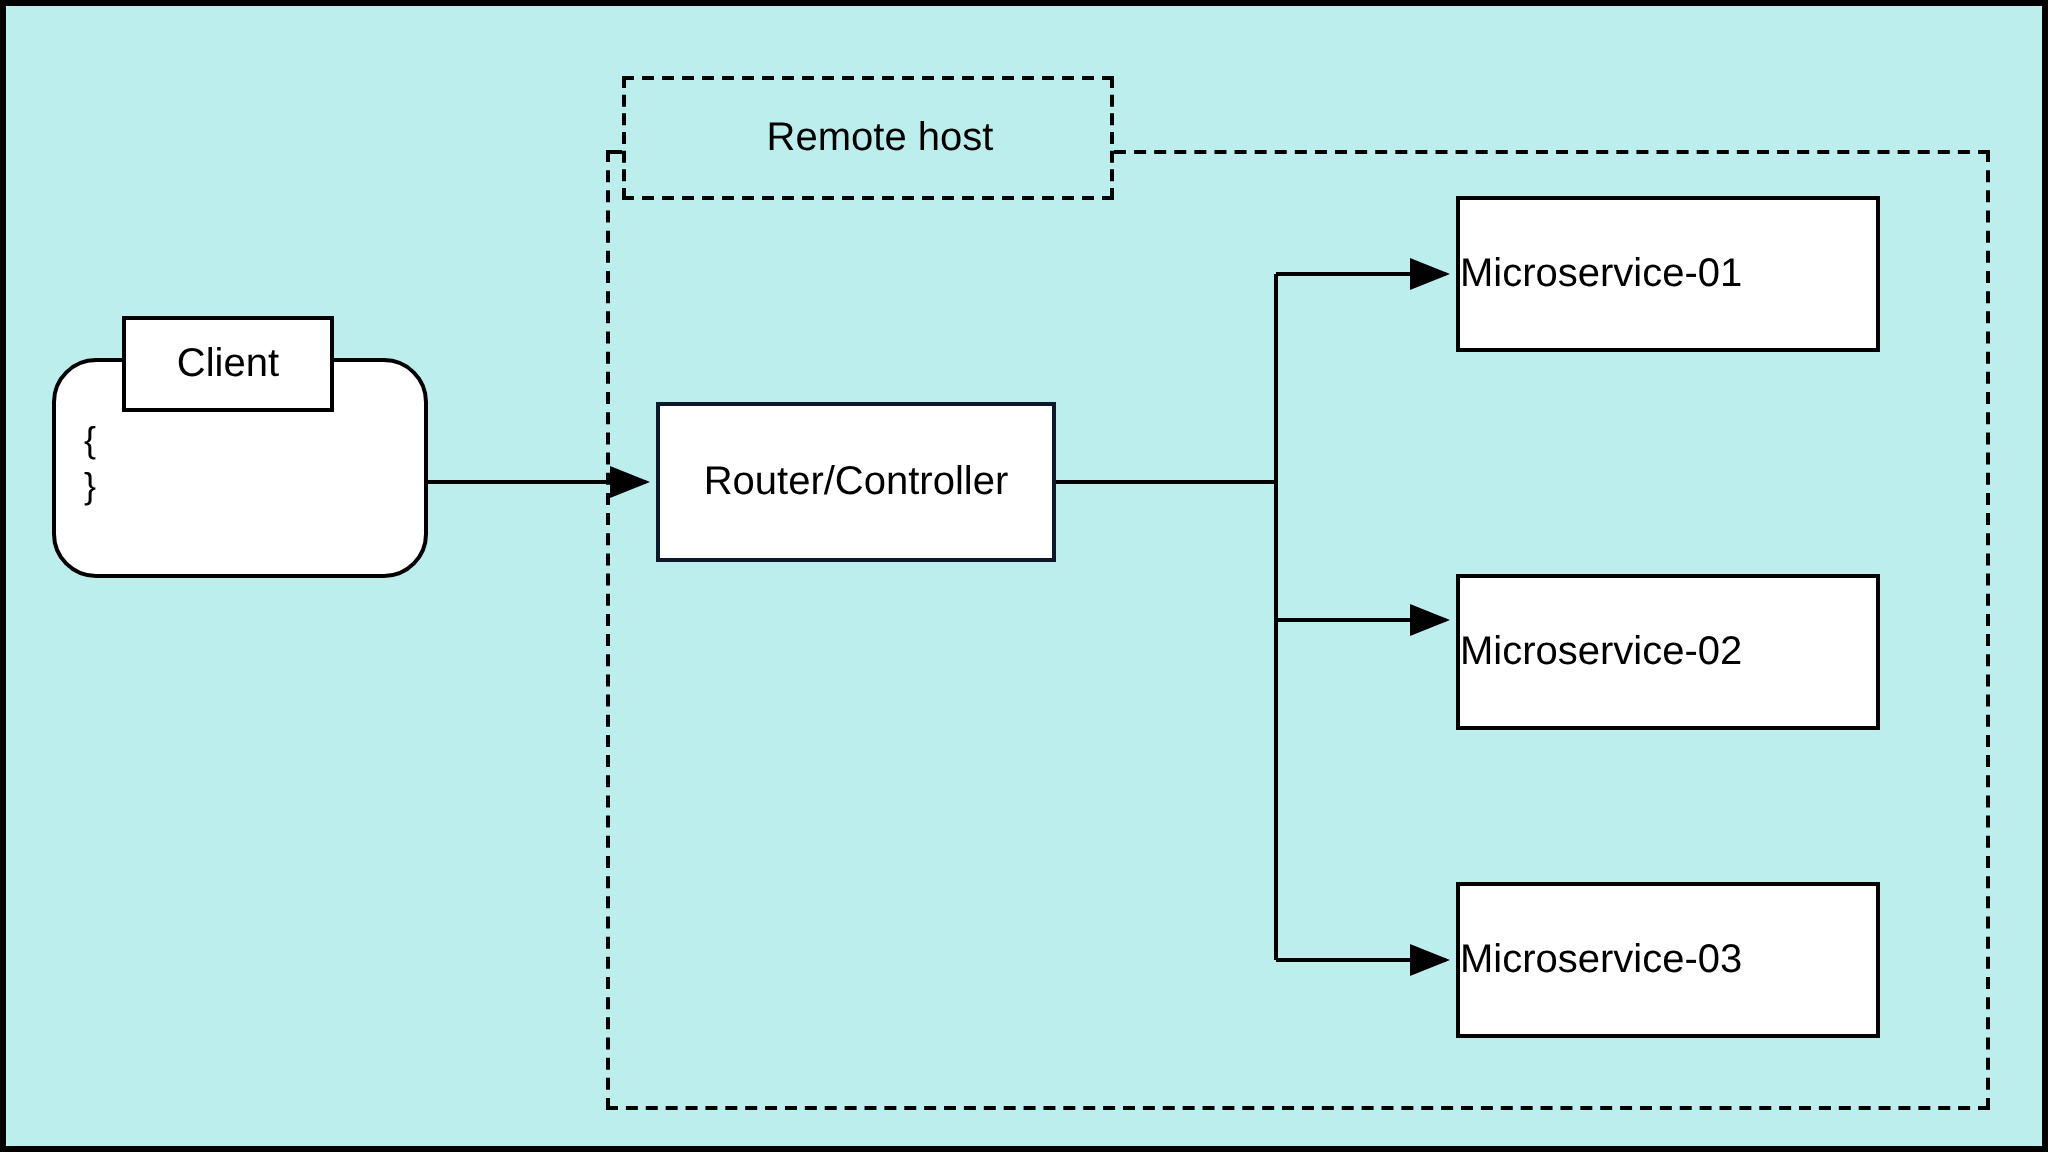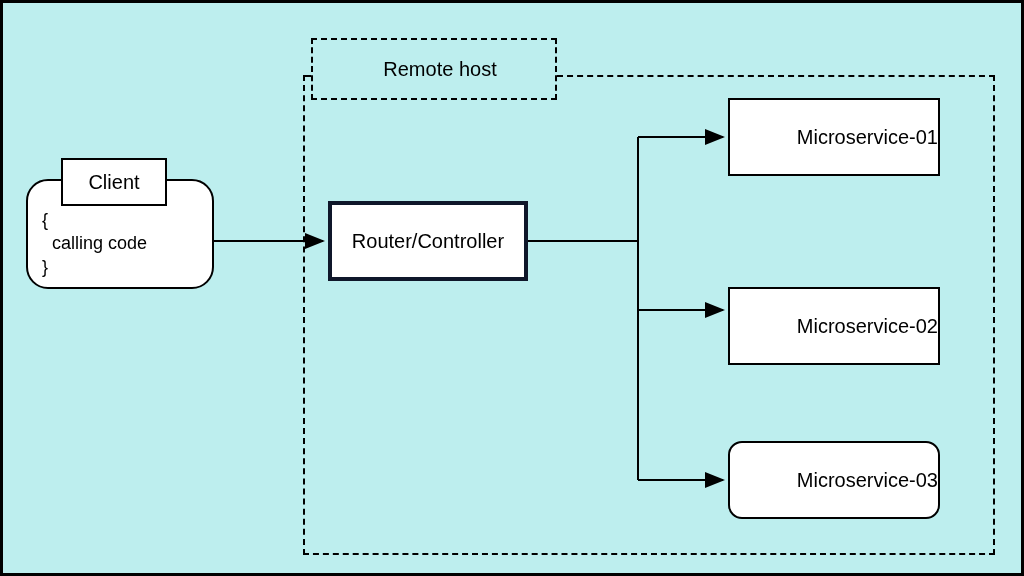--- a/index.html
+++ b/index.html
@@ -74,41 +74,41 @@
       font-size: 18px;
       line-height: 1.3;
     }
     .router-box {
       position: absolute;
       left: 325px;
       top: 198px;
       width: 200px;
       height: 80px;
       background: #fff;
-      border: 4px solid #0f172a;
+      border: 2px solid #0f172a;
       display: flex;
       align-items: center;
       justify-content: center;
       font-size: 20px;
     }
     .ms-box {
       position: absolute;
       left: 725px;
       width: 212px;
       height: 78px;
       background: #fff;
       border: 2px solid #000;
       display: flex;
       align-items: center;
-      justify-content: flex-end;
+      justify-content: flex-start;
       font-size: 20px;
     }
     .ms1 { top: 95px; }
     .ms2 { top: 284px; }
-    .ms3 { top: 438px; border-radius: 14px; }
+    .ms3 { top: 438px; }
     svg.arrows {
       position: absolute;
       left: 0;
       top: 0;
       width: 1024px;
       height: 576px;
       pointer-events: none;
     }
   </style>
 </head>
@@ -119,21 +119,20 @@
 </div>
 <div class="remote-host-top-left"></div>
 <div class="remote-host-top-right"></div>
 <div class="remote-host-container"></div>
 
 <div class="client-label">
   <span>Client</span>
 </div>
 <div class="client-box">
   <div>{</div>
-  <div style="padding-left:10px">calling code</div>
   <div>}</div>
 </div>
 
 <div class="router-box">
   <span>Router/Controller</span>
 </div>
 
 <div class="ms-box ms1">
   <span>Microservice-01</span>
 </div>

